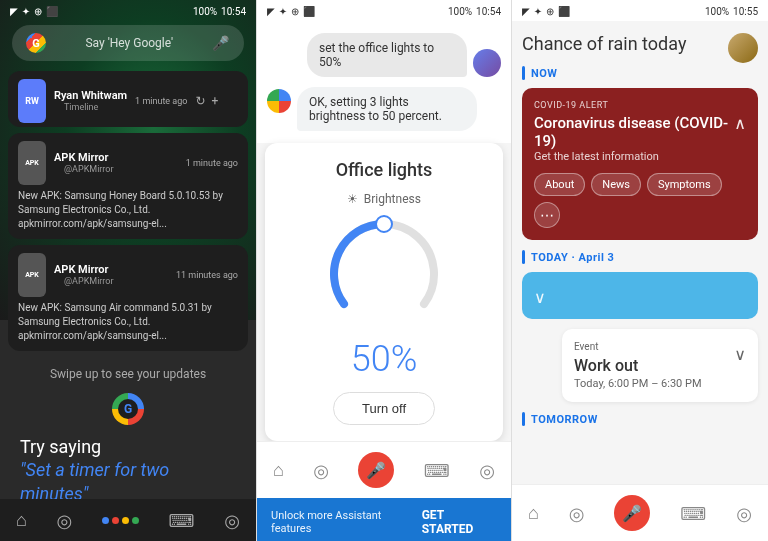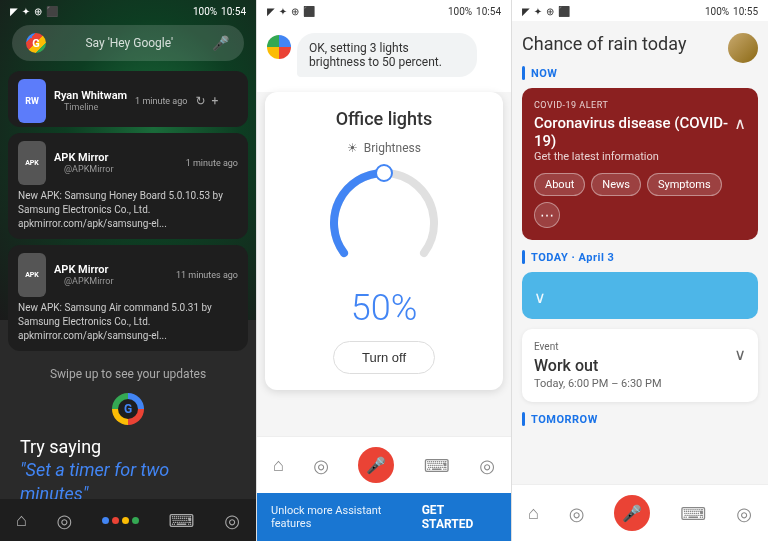--- a/index.html
+++ b/index.html
@@ -361,20 +361,21 @@
     .p3-weather-desc { font-size: 13px; }
     .p3-weather-high-low { font-size: 11px; color: rgba(255,255,255,0.85); margin-top: 2px; }
     .p3-weather-row { display: flex; justify-content: space-between; align-items: flex-start; }
     .p3-chevron-down { color: rgba(255,255,255,0.9); font-size: 16px; margin-top: 4px; }
     .p3-event-card {
       background: #fff;
       border-radius: 10px;
       padding: 12px;
       margin-bottom: 10px;
       box-shadow: 0 1px 4px rgba(0,0,0,0.08);
+      margin-left: 40px;
     }
     .p3-event-label { font-size: 10px; color: #666; margin-bottom: 4px; }
     .p3-event-title { font-size: 16px; font-weight: 500; color: #333; margin-bottom: 2px; }
     .p3-event-time { font-size: 11px; color: #666; }
     .p3-event-row { display: flex; justify-content: space-between; align-items: flex-start; }
     .p3-chevron-down-dark { color: #666; font-size: 16px; margin-top: 4px; }
     .p3-tomorrow-label {
       font-size: 11px; font-weight: 700; color: #1a73e8;
       letter-spacing: 0.5px;
       margin-bottom: 8px;
@@ -512,20 +513,24 @@
     <div class="p2-status-right">
       <span>100%</span>
       <span>10:54</span>
     </div>
   </div>
 
   <div class="p2-main">
 
     <div class="p2-chat-area">
 
+      <div class="p2-bubble-user">
+        <div class="p2-bubble-user-text">set the office lights to 50%</div>
+        <div class="p2-bubble-user-avatar"></div>
+      </div>
 
       <div class="p2-bubble-assistant">
         <div class="p2-assistant-row">
           <div class="p2-assistant-icon"></div>
           <div class="p2-bubble-asst-text">OK, setting 3 lights brightness to 50 percent.</div>
         </div>
       </div>
     </div>
 
     <div class="p2-card">

